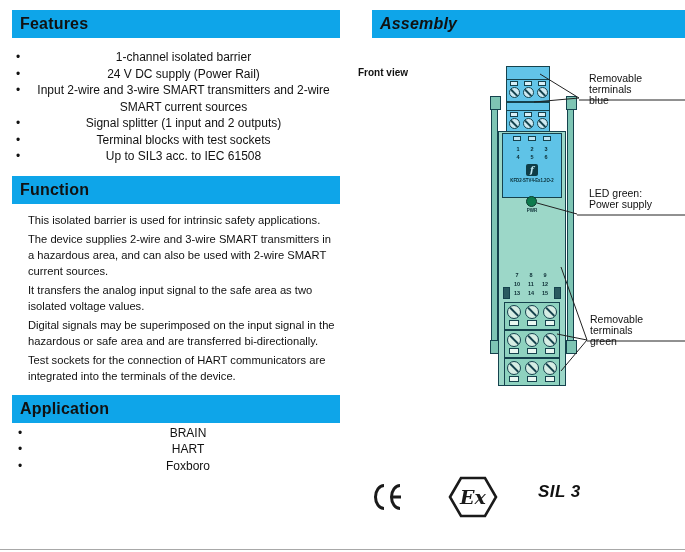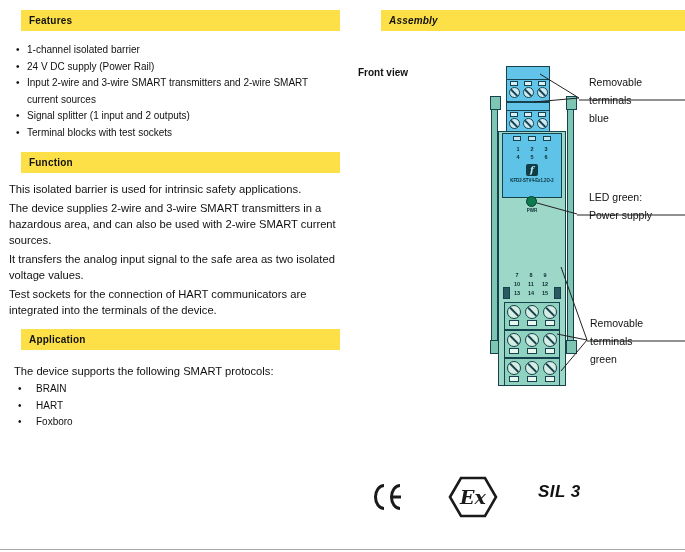--- a/index.html
+++ b/index.html
@@ -1,29 +1,29 @@
 <!DOCTYPE html>
 <html><head>
 <meta charset="utf-8">
 <style>
   html,body{margin:0;padding:0;}
   body{
     width:685px;height:552px;position:relative;background:#ffffff;
     font-family:"Liberation Sans", sans-serif;color:#111;overflow:hidden;
   }
   .sec-header{
-    background:#fde047;font-weight:bold;font-size:10px;
-    padding:5px 0 5px 8px;margin:0 0 0 13px;letter-spacing:0.2px;
+    background:#0ea5e9;font-weight:bold;font-size:16px;
+    padding:5px 0 5px 8px;margin:0 0 0 4px;letter-spacing:0.2px;
   }
   
   .col-left{position:absolute;left:8px;top:10px;width:332px;}
-  .bullets{margin:11px 0 0 6px;padding:0;list-style:none;font-size:10px;line-height:16.5px;}
+  .bullets{margin:11px 0 0 6px;padding:0;list-style:none;font-size:12px;line-height:16.5px;text-align:center;}
   .bullets li{position:relative;padding-left:13px;}
   .bullets li::before{content:"•";position:absolute;left:2px;top:0;}
-  .paras{margin:8px 0 0 1px;font-size:11.2px;line-height:16px;}
+  .paras{margin:8px 0 0 20px;font-size:11.2px;line-height:16px;}
   .paras p{margin:0 0 3px 0;}
   .gap1{height:11px;}
   .gap2{height:8px;}
   .intro{margin:13px 0 0 6px;font-size:11.2px;line-height:16px;}
   .bullets.app li{padding-left:22px;}
   .bullets.app li::before{left:4px;}
   .bullets.app{margin-top:2px;}
   
   .col-right{position:absolute;left:352px;top:0;width:333px;height:552px;}
   .col-right .sec-header{position:absolute;left:16px;top:10px;width:325px;font-style:italic;}
@@ -70,54 +70,55 @@
   .led-label{position:absolute;left:169px;top:208px;width:22px;text-align:center;
     font-size:4.5px;font-weight:bold;color:#0a2b33;}
   .bnum{position:absolute;left:150px;width:58px;}
   .clamp{position:absolute;width:5px;height:10px;background:#2a5a60;border:1px solid #15424d;}
   .gblock{position:absolute;left:152px;width:54px;height:26px;background:#8ed2bf;
     border:1px solid #15424d;}
   .gblock .screw{width:12px;height:12px;background:#d6ede4;}
   .gblock .screw::after{top:5px;width:17px;}
   .gblock .sock{width:8px;height:4px;background:#e8f6f0;margin-top:1px;}
   
-  .ann{position:absolute;font-size:10.5px;line-height:18px;width:96px;}
+  .ann{position:absolute;font-size:10.5px;line-height:11px;width:96px;}
   .leaders{position:absolute;left:0;top:0;pointer-events:none;}
   
   .certs{position:absolute;left:0;top:470px;width:333px;height:60px;}
   .sil{position:absolute;left:186px;top:12px;font-size:17px;font-weight:bold;font-style:italic;
     letter-spacing:0.5px;}
   .bottom-rule{position:absolute;left:0;top:549px;width:685px;height:1px;background:#a8a8a8;}
 </style>
 </head>
 <body>
 
 <div class="col-left">
 
   <div class="sec-header">Features</div>
   <ul class="bullets">
     <li>1-channel isolated barrier</li>
     <li>24 V DC supply (Power Rail)</li>
     <li>Input 2-wire and 3-wire SMART transmitters and 2-wire SMART current sources</li>
     <li>Signal splitter (1 input and 2 outputs)</li>
     <li>Terminal blocks with test sockets</li>
+    <li>Up to SIL3 acc. to IEC 61508</li>
   </ul>
 
   <div class="gap1"></div>
   <div class="sec-header">Function</div>
   <div class="paras">
     <p>This isolated barrier is used for intrinsic safety applications.</p>
     <p>The device supplies 2-wire and 3-wire SMART transmitters in a hazardous area, and can also be used with 2-wire SMART current sources.</p>
     <p>It transfers the analog input signal to the safe area as two isolated voltage values.</p>
+    <p>Digital signals may be superimposed on the input signal in the hazardous or safe area and are transferred bi-directionally.</p>
     <p>Test sockets for the connection of HART communicators are integrated into the terminals of the device.</p>
   </div>
 
   <div class="gap2"></div>
   <div class="sec-header">Application</div>
-  <div class="intro">The device supports the following SMART protocols:</div>
   <ul class="bullets app">
     <li>BRAIN</li>
     <li>HART</li>
     <li>Foxboro</li>
   </ul>
 </div>
 
 <div class="col-right">
 
   <div class="sec-header">Assembly</div>

